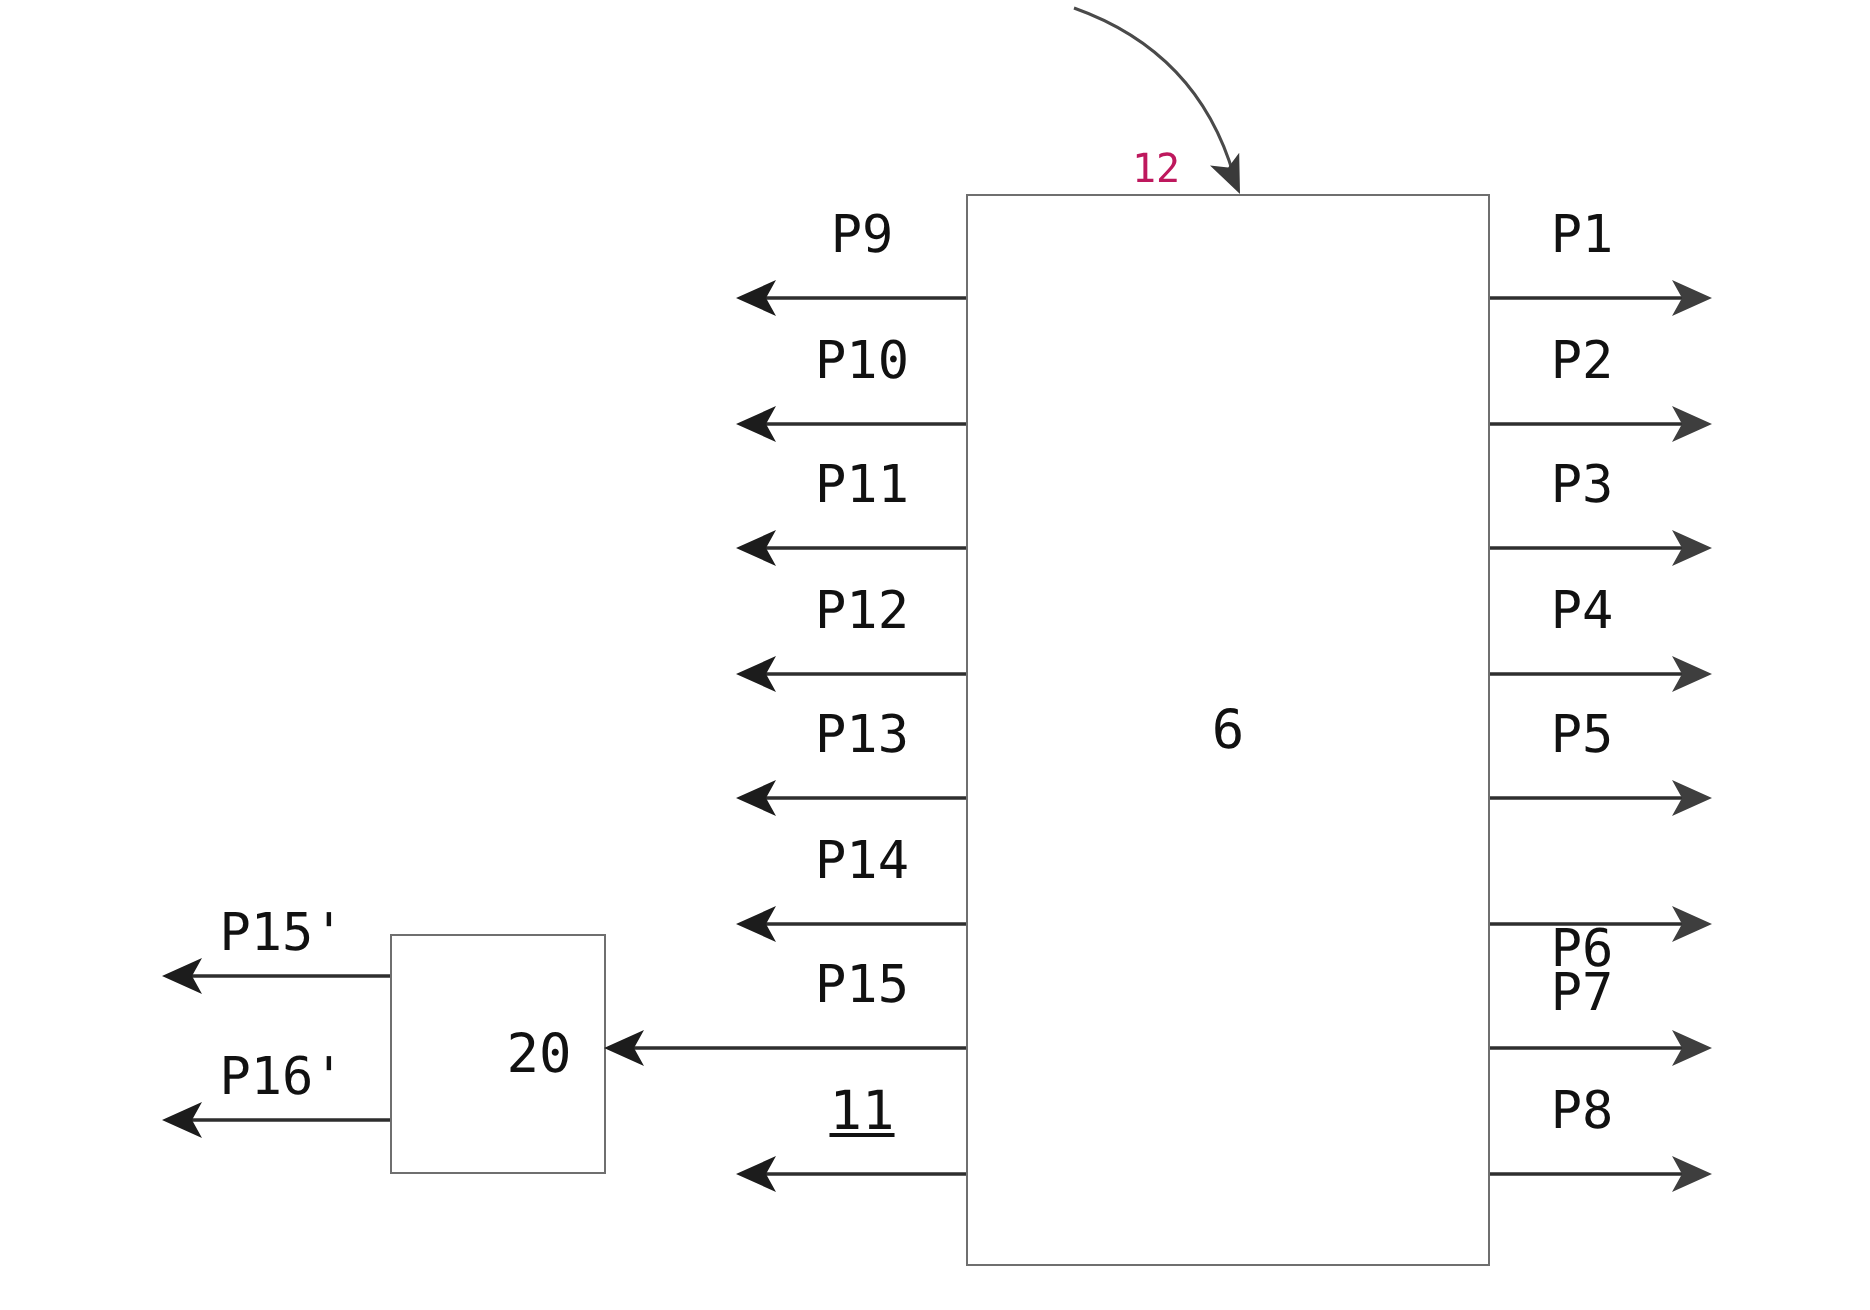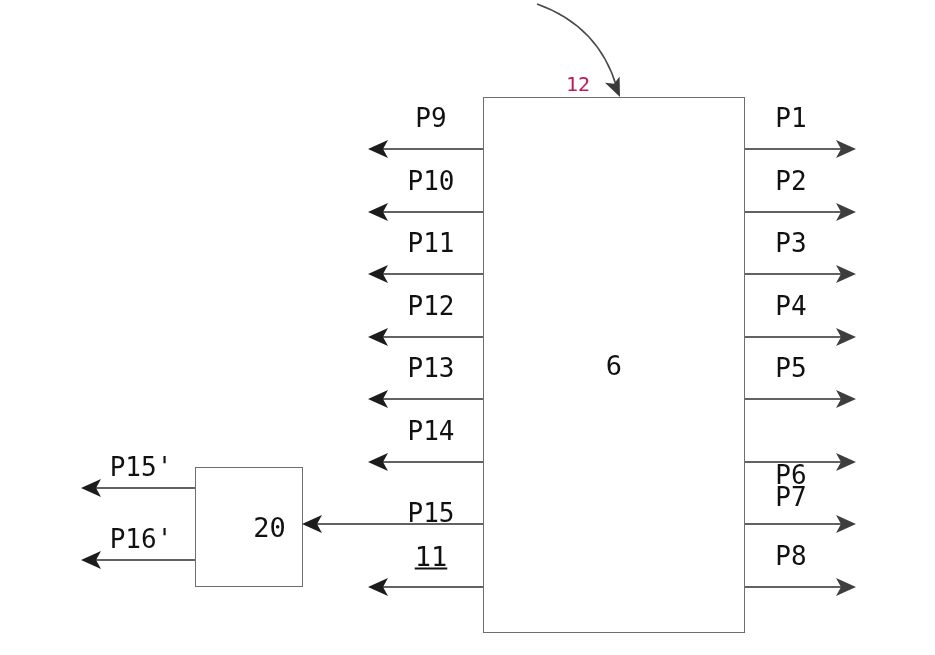--- a/index.html
+++ b/index.html
@@ -81,21 +81,21 @@
       <polygon points="81,560 101,551 96,560 101,569" fill="#1c1c1c"></polygon>
     </svg>
 
   <div class="labels" id="labels">
       <span class="plabel" style="left: 431px; top: 118px;">P9</span>
       <span class="plabel" style="left: 431px; top: 181px; text-align: center;">P10</span>
       <span class="plabel" style="left: 431px; top: 243px;">P11</span>
       <span class="plabel" style="left: 431px; top: 306px;">P12</span>
       <span class="plabel" style="left: 431px; top: 368px;">P13</span>
       <span class="plabel" style="left: 431px; top: 431px;">P14</span>
-      <span class="plabel" style="left: 431px; top: 493px; margin-top: 20px;">P15</span>
+      <span class="plabel" style="left: 431px; top: 493px;">P15</span>
       <span class="plabel ref-label" style="left: 431px; top: 556px; text-decoration: underline;">11</span>
       <span class="plabel" style="left: 791px; top: 118px;">P1</span>
       <span class="plabel" style="left: 791px; top: 181px;">P2</span>
       <span class="plabel" style="left: 791px; top: 243px;">P3</span>
       <span class="plabel" style="left: 791px; top: 306px;">P4</span>
       <span class="plabel" style="left: 791px; top: 368px;">P5</span>
       <span class="plabel" style="left: 791px; top: 431px; margin-top: 44px;">P6</span>
       <span class="plabel" style="left: 791px; top: 471px; margin-top: 26px;">P7</span>
       <span class="plabel" style="left: 791px; top: 556px;">P8</span>
       <span class="plabel" style="left: 141px; top: 467px;">P15'</span>

